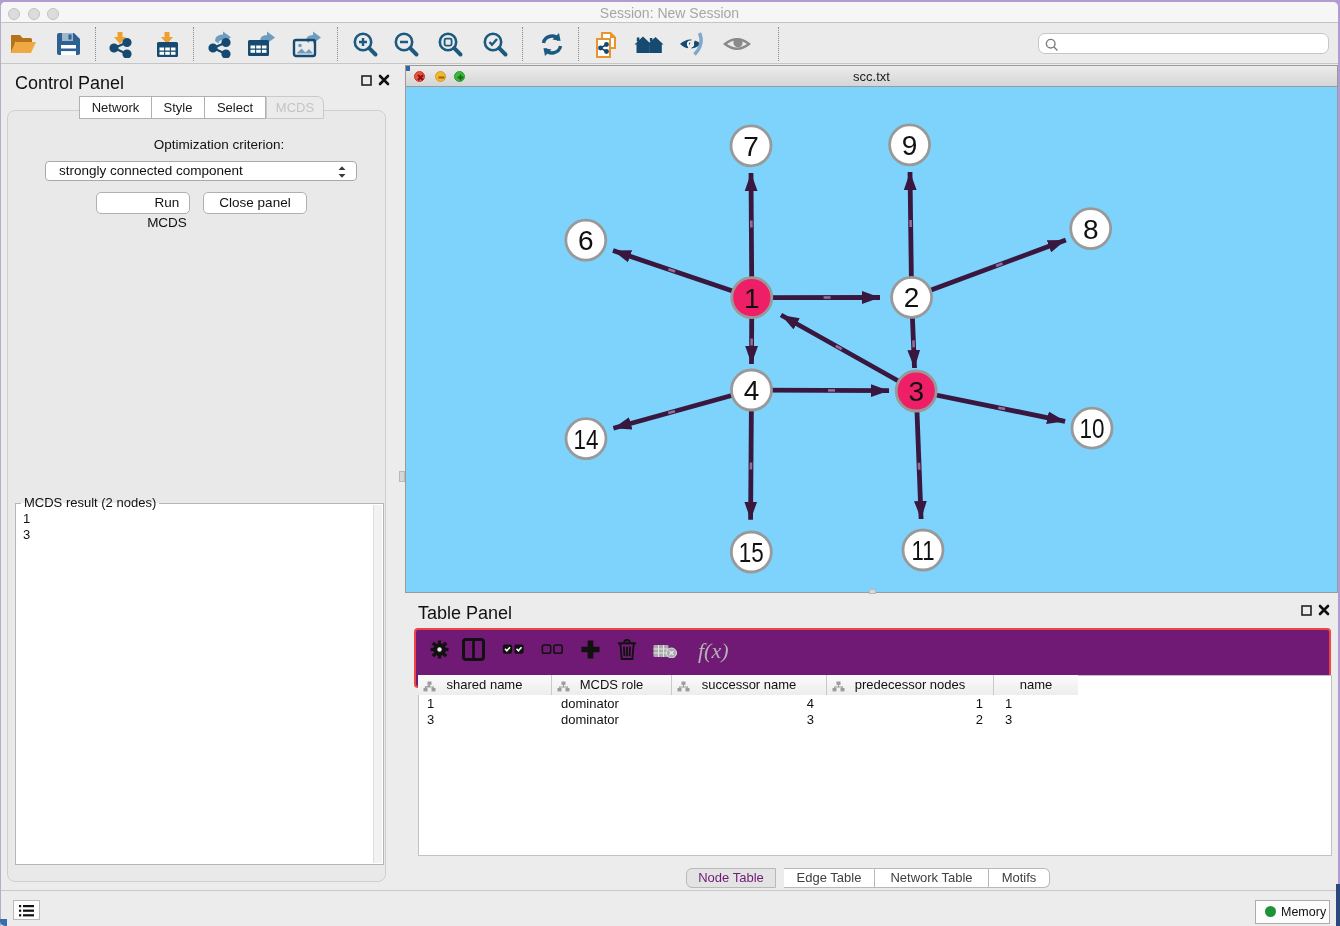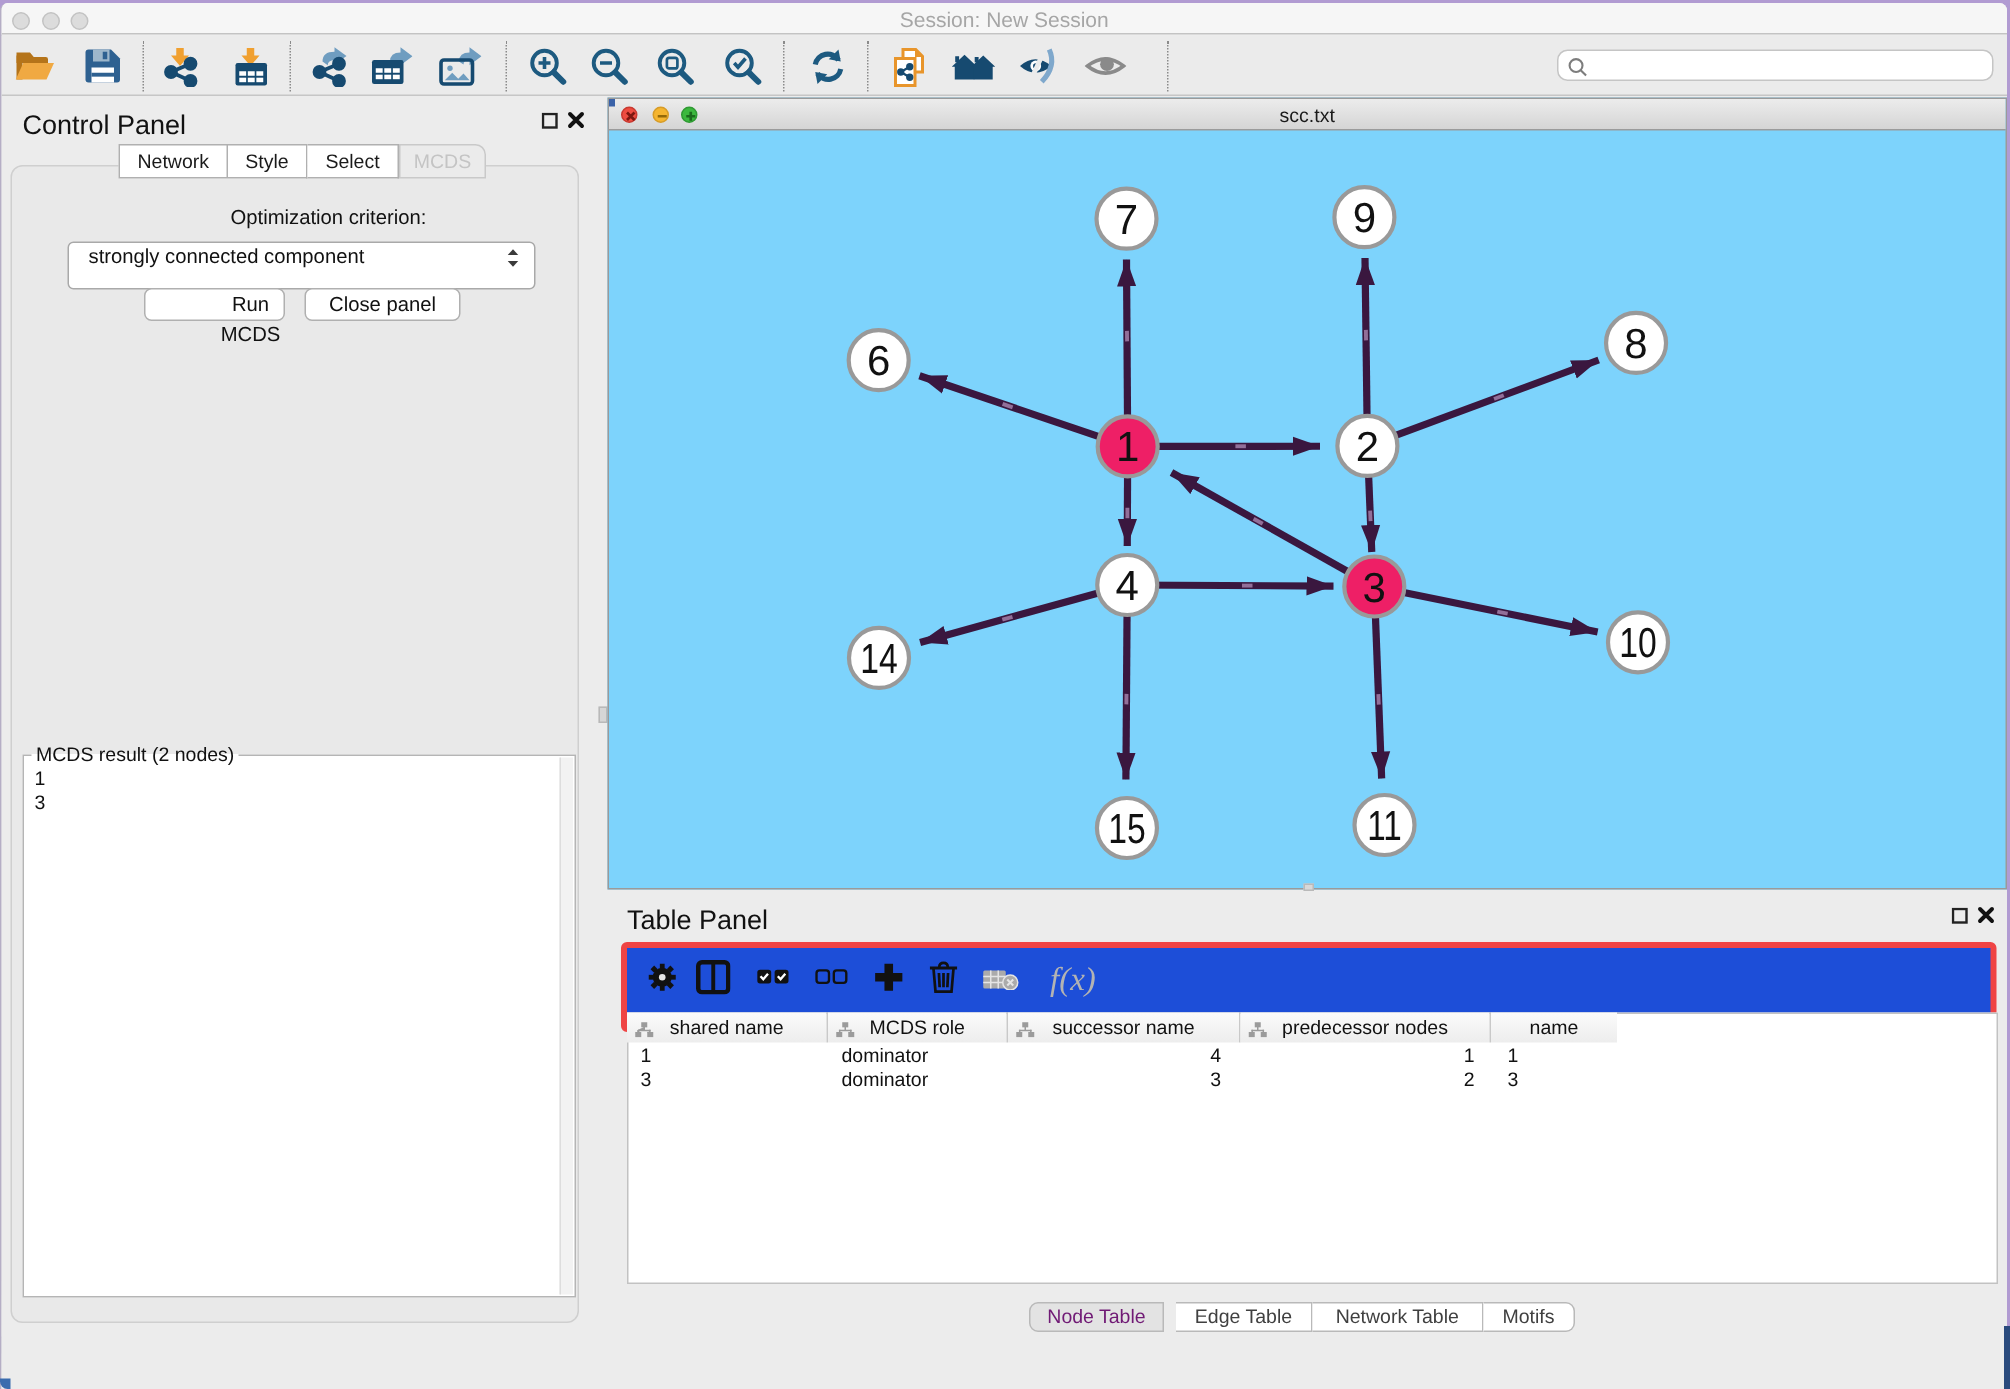--- a/index.html
+++ b/index.html
@@ -18,41 +18,41 @@
              border-bottom:1px solid #c6c6c6; }
   .sep { position:absolute; top:3px; height:34px; width:0; border-left:1px dotted #8a8a8a; }
   .ticon { position:absolute; top:7px; }
   
   #cpanel { position:absolute; left:0; top:62px; width:392px; height:827px; background:#ececec; }
   .ptitle { font-size:18px; color:#111; }
   .tab { position:absolute; top:32px; height:23px; background:#fff; border:1px solid #b0b0b0;
          font-size:13px; font-weight:400; color:#1a1a1a; text-align:center; line-height:21px; }
   #tabpane { position:absolute; left:6px; top:46px; width:379px; height:772px; background:#e9e9e9;
              border:1px solid #cfcfcf; border-radius:8px; }
-  #combo { position:absolute; left:44px; top:97px; width:312px; height:32px; background:#fff;
+  #combo { position:absolute; left:44px; top:97px; width:312px; height:20px; background:#fff;
            border:1px solid #a9a9a9; border-radius:4px; font-size:13.5px; color:#111;
            line-height:18px; padding-left:13px; }
   .btn { position:absolute; top:128px; height:22px; background:#fff; border:1px solid #b0b0b0;
          border-radius:5px; font-size:13.5px; font-weight:400; color:#111; text-align:center;
          line-height:20px; }
   #mcdsbox { position:absolute; left:14px; top:439px; width:369px; height:362px; background:#fff;
              border:1px solid #b5b5b5; }
   #mcdslegend { position:absolute; left:20px; top:432px; height:14px; line-height:14px;
                 font-size:13px; color:#111; padding:0 3px;
                 background:linear-gradient(180deg,#e9e9e9 50%,#ffffff 50%); }
   
   #netwin { position:absolute; left:404px; top:63px; width:933px; height:528px;
             border:1px solid #9a9a9a; background:#7dd3fc; }
   #nettitle { position:absolute; left:0; top:0; width:100%; height:21px;
               background:linear-gradient(180deg,#ececec,#d5d5d5); border-bottom:1px solid #9b9b9b; }
   .tl2 { position:absolute; top:5px; width:11px; height:11px; border-radius:50%; }
   
   #tpanel { position:absolute; left:392px; top:596px; width:946px; height:292px; background:#ececec; }
-  #ttool { position:absolute; left:21px; top:30px; width:917px; height:60px; background:#1d4ed8;
-           border:4px solid #ef4444; border-radius:4px; }
+  #ttool { position:absolute; left:21px; top:30px; width:917px; height:60px; background:#701a75;
+           border:2px solid #ef4444; border-radius:4px; }
   #twhite { position:absolute; left:25px; top:77px; width:914px; height:181px; background:#fff;
             border:1px solid #c2c2c2; }
   .thead { position:absolute; top:77px; height:20px; border-right:1px solid #c9c9c9;
            background:linear-gradient(180deg,#fbfbfb,#ededed); font-size:13px; color:#111;
            text-align:center; line-height:20px; }
   .trow { position:absolute; font-size:13px; color:#111; height:17px; line-height:17px; }
   .btab { position:absolute; top:270px; height:20px; background:#fff; border:1px solid #b9b9b9;
           font-size:13px; font-weight:400; color:#404040; text-align:center; line-height:18px; }
   #statusbar { position:absolute; left:0; top:888px; width:1338px; height:34px; background:#ececec;
                border-top:1px solid #c9c9c9; }
@@ -456,15 +456,31 @@
     <div class="trow" style="left:34px; top:113px;">3</div>
     <div class="trow" style="left:168px; top:113px;">dominator</div>
     <div class="trow" style="left:281px; top:113px; width:140px; text-align:right;">3</div>
     <div class="trow" style="left:436px; top:113px; width:154px; text-align:right;">2</div>
     <div class="trow" style="left:612px; top:113px;">3</div>
     <div class="btab" style="left:293px; width:90px; border-radius:6px 0 0 6px; background:#e3e3e3; color:#701a75;">Node Table</div>
     <div class="btab" style="left:391px; width:91px; border-left:none;">Edge Table</div>
     <div class="btab" style="left:482px; width:114px; border-left:none;">Network Table</div>
     <div class="btab" style="left:596px; width:61px; border-left:none; border-radius:0 6px 6px 0;">Motifs</div>
   </div>
+  <div id="statusbar">
+    <div class="abs" style="left:12px; top:9px; width:27px; height:20px; background:#fdfdfd; border:1px solid #b9b9b9;">
+      <svg class="abs" style="left:5px; top:4px" width="15" height="12" viewBox="0 0 15 12">
+        <g fill="#111">
+          <rect x="0" y="0" width="2.2" height="2.2"></rect>
+            <rect x="4" y="0" width="11" height="2.2"></rect>
+          <rect x="0" y="4.6" width="2.2" height="2.2"></rect>
+            <rect x="4" y="4.6" width="11" height="2.2"></rect>
+          <rect x="0" y="9.2" width="2.2" height="2.2"></rect>
+            <rect x="4" y="9.2" width="11" height="2.2"></rect>
+        </g>
+      </svg>
+    </div>
+    <div class="abs" style="left:1254px; top:9px; width:75px; height:24px; background:#fdfdfd; border:1px solid #ababab; font-size:12.5px; color:#111; line-height:23px;">
+      <span style="display:inline-block; width:11px; height:11px; border-radius:50%; background:#1d9338; margin:0 5px 0 9px; vertical-align:-1px;"></span>Memory</div>
+  </div>
 </div>
 <div class="abs" style="left:1336px; top:884px; width:4px; height:42px; background:#2a4a7d;"></div>
 <div class="abs" style="left:0; top:919px; width:7px; height:7px; background:#3a6cae; border-radius:0 0 0 5px;"></div>
 
 </body></html>

